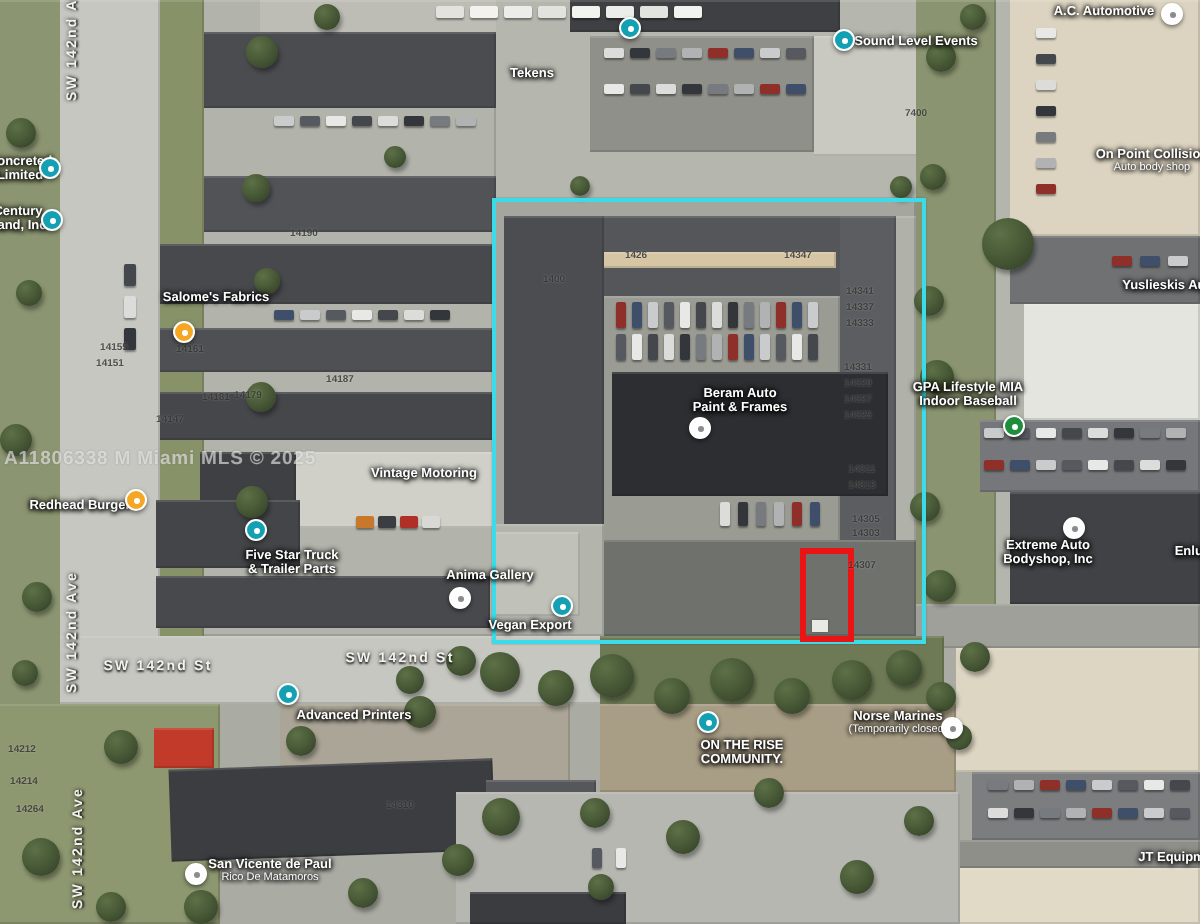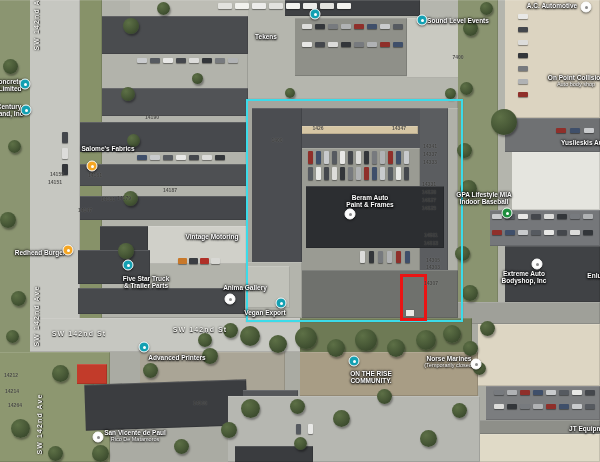--- a/index.html
+++ b/index.html
@@ -462,13 +462,14 @@
       <div class="pin white" style="left: 230px; top: 299px;"></div>
       <div class="pin teal" style="left: 281px; top: 303px;"></div>
       <div class="pin white" style="left: 350px; top: 214px;"></div>
       <div class="pin green" style="left: 507px; top: 213px;"></div>
       <div class="pin white" style="left: 537px; top: 264px;"></div>
       <div class="pin white" style="left: 476px; top: 364px;"></div>
       <div class="pin teal" style="left: 354px; top: 361px;"></div>
       <div class="pin white" style="left: 98px; top: 437px;"></div>
       <div class="pin teal" style="left: 144px; top: 347px;"></div>
     </div>
+  <div id="watermark" style="left: 2px; top: 224px;">A11806338 M Miami MLS © 2025</div>
 </div>
 
 </body></html>

